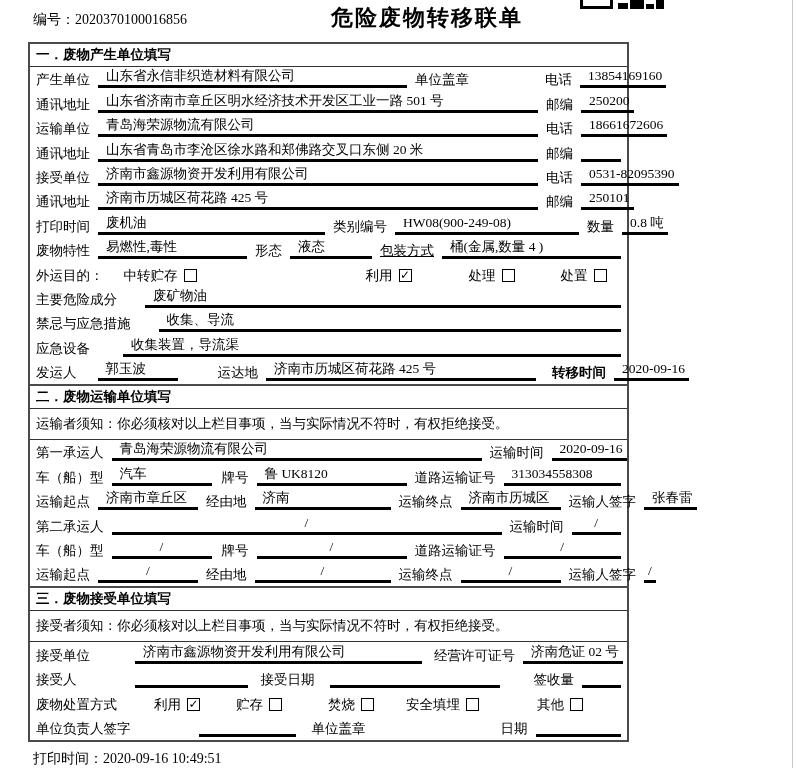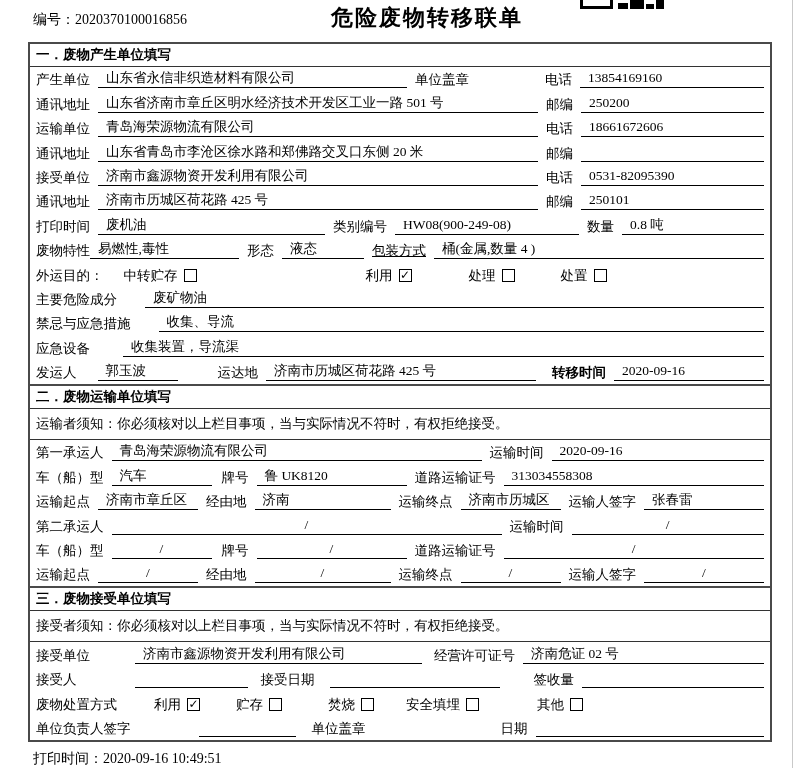--- a/index.html
+++ b/index.html
@@ -16,37 +16,37 @@
   }
   .qr{position:absolute;left:580px;top:0;width:86px;height:9px;}
   .qr .qb{position:absolute;background:#000;}
   .qb1{left:0;top:0;width:33px;height:9px;background:transparent !important;
        border:3px solid #000;border-top:none;box-sizing:border-box;}
   .qb2{left:38px;top:3px;width:10px;height:6px;}
   .qb3{left:50px;top:0;width:14px;height:9px;}
   .qb4{left:66px;top:4px;width:8px;height:5px;}
   .qb5{left:76px;top:0;width:8px;height:9px;}
   .tbl{
-    position:absolute;left:28px;top:42px;width:744px;box-sizing:border-box;
+    position:absolute;left:28px;top:42px;width:601px;box-sizing:border-box;
     border:2px solid #4a4a4a;background:#fff;
   }
   .sec-h{
     height:22px;line-height:22px;font-weight:bold;font-size:13.5px;
     padding-left:6px;border-bottom:1px solid #333;
     font-family:"Liberation Sans","DejaVu Sans",sans-serif;white-space:nowrap;
   }
   .sec-h:not(:first-child){border-top:2px solid #4a4a4a;}
   .row{
     display:flex;align-items:flex-end;height:24.4px;box-sizing:border-box;
     padding:0 6px 3px 6px;font-size:13.5px;
   }
   .row.divider{height:31px;border-bottom:1px solid #333;padding-bottom:7px;}
   .lbl{white-space:nowrap;line-height:16px;flex-shrink:0;}
   .val{
-    border-bottom:1px solid #000000;line-height:16px;min-height:17px;
+    border-bottom:3px solid #000000;line-height:16px;min-height:17px;
     padding:0 4px 1px 8px;white-space:nowrap;box-sizing:border-box;flex-shrink:0;
   }
   .val.ctr{text-align:center;padding-left:4px;}
   .chk{white-space:nowrap;line-height:16px;display:flex;align-items:center;flex-shrink:0;}
   .box{
     display:inline-block;width:13px;height:13px;box-sizing:border-box;
     border:1px solid #000;margin-left:6px;font-size:12px;line-height:11px;
     text-align:center;font-weight:bold;
     font-family:"DejaVu Sans","Liberation Sans",sans-serif;
   }
@@ -112,21 +112,21 @@
     <div class="row">
       <span class="lbl" style="margin-left: 0px;">打印时间</span>
       <span class="val" style="width: 227px; margin-left: 8px;">废机油</span>
       <span class="lbl" style="margin-left: 8px;">类别编号</span>
       <span class="val" style="width: 184px; margin-left: 8px;">HW08(900-249-08)</span>
       <span class="lbl" style="margin-left: 8px;">数量</span>
       <span class="val" style="flex: 1 1 auto; margin-left: 8px;">0.8 吨</span>
     </div>
     <div class="row">
       <span class="lbl" style="margin-left: 0px;">废物特性</span>
-      <span class="val" style="width: 149px; ">易燃性,毒性</span>
+      <span class="val" style="width: 149px; margin-left: 8px;">易燃性,毒性</span>
       <span class="lbl" style="margin-left: 8px;">形态</span>
       <span class="val" style="width: 82px; margin-left: 8px;">液态</span>
       <span class="lbl" style="margin-left: 8px; text-decoration: underline;">包装方式</span>
       <span class="val" style="flex: 1 1 auto; margin-left: 8px;">桶(金属,数量 4 )</span>
     </div>
     <div class="row">
       <span class="lbl" style="margin-left: 0px;">外运目的：</span>
       <span class="chk" style="margin-left: 20px;">
         <span>中转贮存</span>
         <span class="box"></span>

